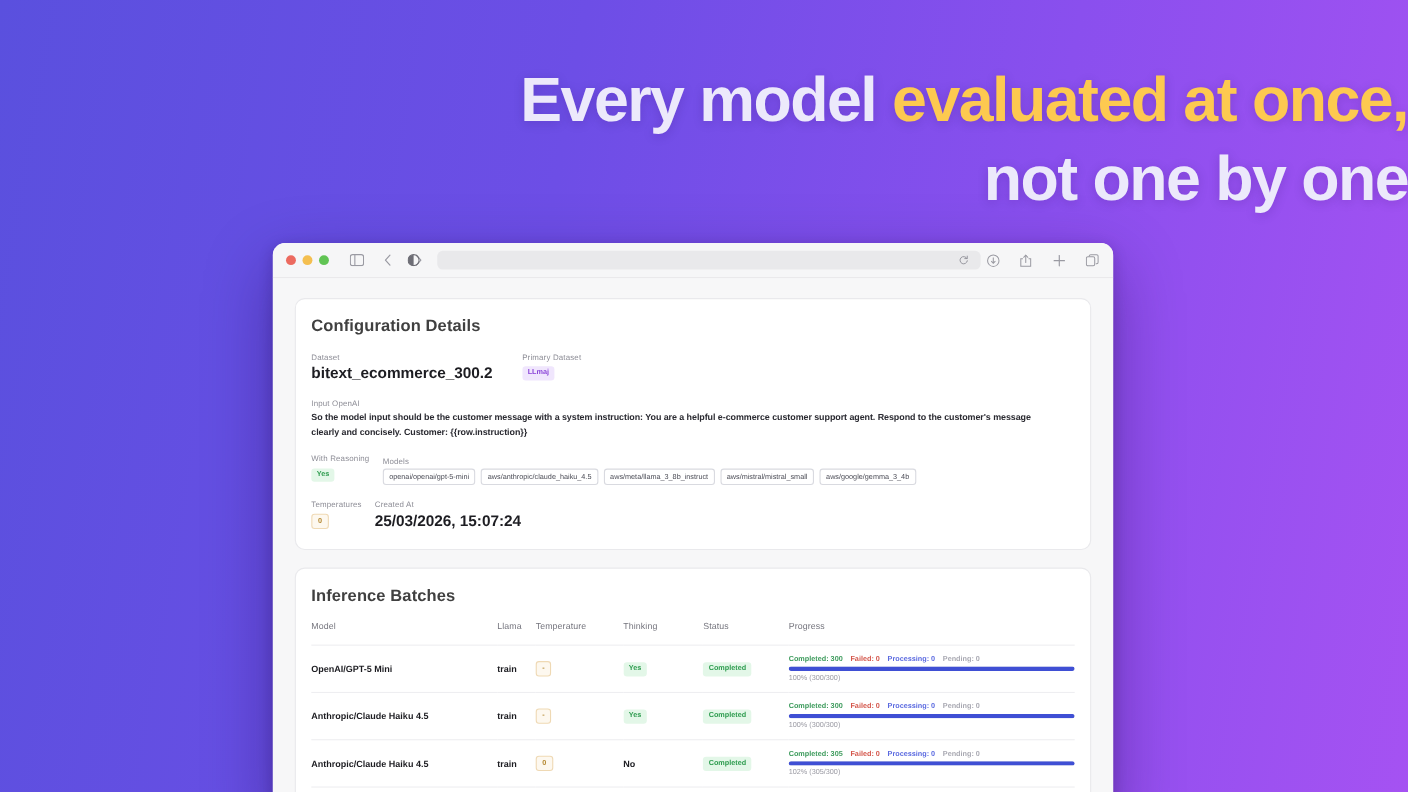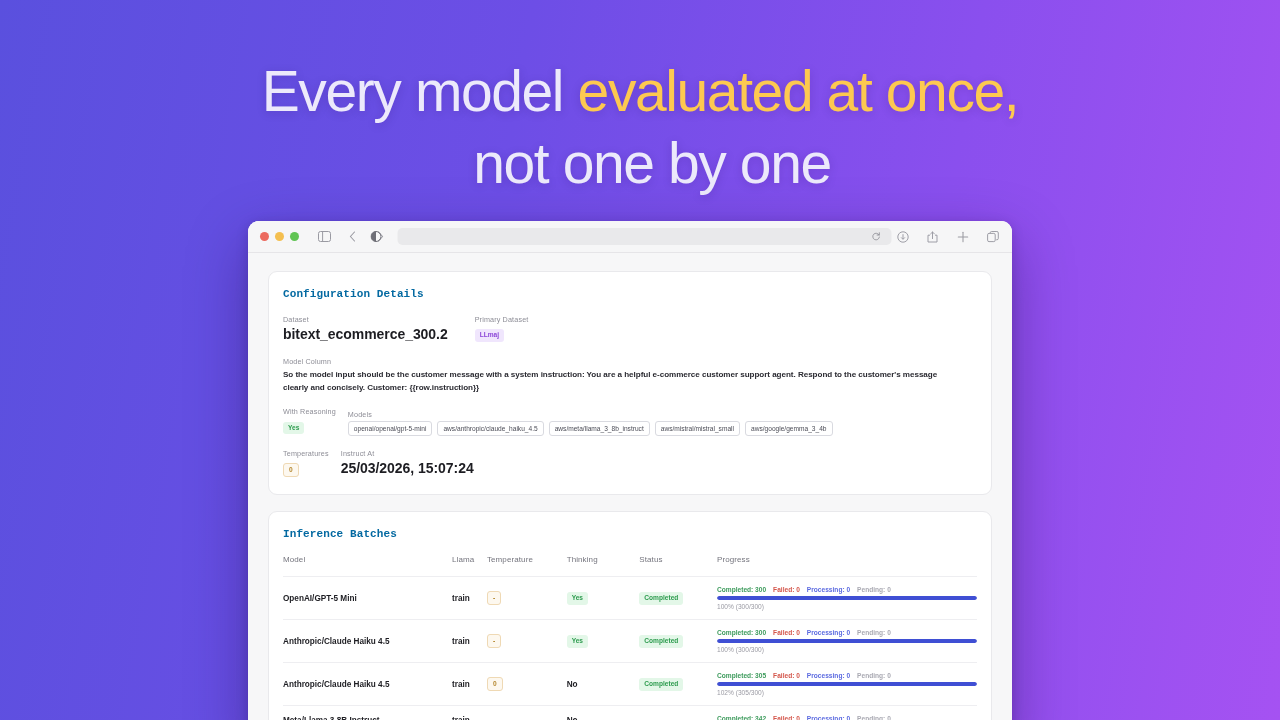--- a/index.html
+++ b/index.html
@@ -12,25 +12,25 @@
     position: relative;
     width: 1280px; height: 720px;
     background: linear-gradient(100deg, #5a50de 0%, #6d4ee6 38%, #8a4fee 70%, #a552f2 100%);
     overflow: hidden;
   }
 
   
   .headline {
     position: absolute;
     top: 56px; left: 0; right: 0;
-    text-align: center;
+    text-align: right;
     line-height: 1.26;
     letter-spacing: -1.4px;
     font-size: 57px;
-    font-weight: 400;
+    font-weight: 700;
     color: #ece9fb;
     text-shadow: 0 2px 10px rgba(40,10,90,.18);
   }
   .headline .hl-accent { color: #fdc950; }
   .hl-line2 { display: block; margin-left: 24px; }
 
   
   .browser {
     position: absolute;
     left: 248px; top: 221px;
@@ -85,22 +85,22 @@
     padding: 18px 20px 0 20px;
   }
   .card {
     background: #ffffff;
     border: 1px solid #e9e9ec;
     border-radius: 9px;
     padding: 16px 14px 16px 14px;
   }
   .card + .card { margin-top: 16px; }
   .card-title {
-    font-size: 11px; font-weight: 700; color: #0369a1;
-    letter-spacing: .1px; margin-bottom: 15px; font-family: Liberation Mono, monospace;
+    font-size: 15px; font-weight: 700; color: #404040;
+    letter-spacing: .1px; margin-bottom: 15px;
   }
 
   .fld-label {
     font-size: 7.2px; color: #8d8d96; letter-spacing: .15px; margin-bottom: 2px;
     font-weight: 400;
   }
   .fld-value { font-size: 14px; color: #1d1d22; font-weight: 700; letter-spacing: -.05px; }
 
   .row-pair { display: flex; gap: 27px; margin-bottom: 13px; }
 
@@ -256,21 +256,21 @@
             <div class="fld-label">Dataset</div>
             <div class="fld-value">bitext_ecommerce_300.2</div>
           </div>
           <div>
             <div class="fld-label">Primary Dataset</div>
             <span class="badge badge-metric">LLmaj</span>
           </div>
         </div>
 
         <div style="margin-bottom:13px;">
-          <div class="fld-label">Model Column</div>
+          <div class="fld-label">Input OpenAI</div>
           <div class="prompt-text">So the model input should be the customer message with a system instruction: You are a helpful e-commerce customer support agent. Respond to the customer's message clearly and concisely. Customer: {{row.instruction}}</div>
         </div>
 
         <div class="row-pair" style="align-items:flex-end;gap:12px;">
           <div>
             <div class="fld-label">With Reasoning</div>
             <span class="badge badge-yes">Yes</span>
           </div>
           <div>
             <div class="fld-label">Models</div>
@@ -283,21 +283,21 @@
             </div>
           </div>
         </div>
 
         <div class="row-pair" style="margin-bottom:0;gap:12px;">
           <div>
             <div class="fld-label">Temperatures</div>
             <span class="badge badge-temp">0</span>
           </div>
           <div>
-            <div class="fld-label">Instruct At</div>
+            <div class="fld-label">Created At</div>
             <div class="fld-value">25/03/2026, 15:07:24</div>
           </div>
         </div>
       </div>
 
       <div class="card">
         <div class="card-title">Inference Batches</div>
 
         <table class="batches">
           <thead>

